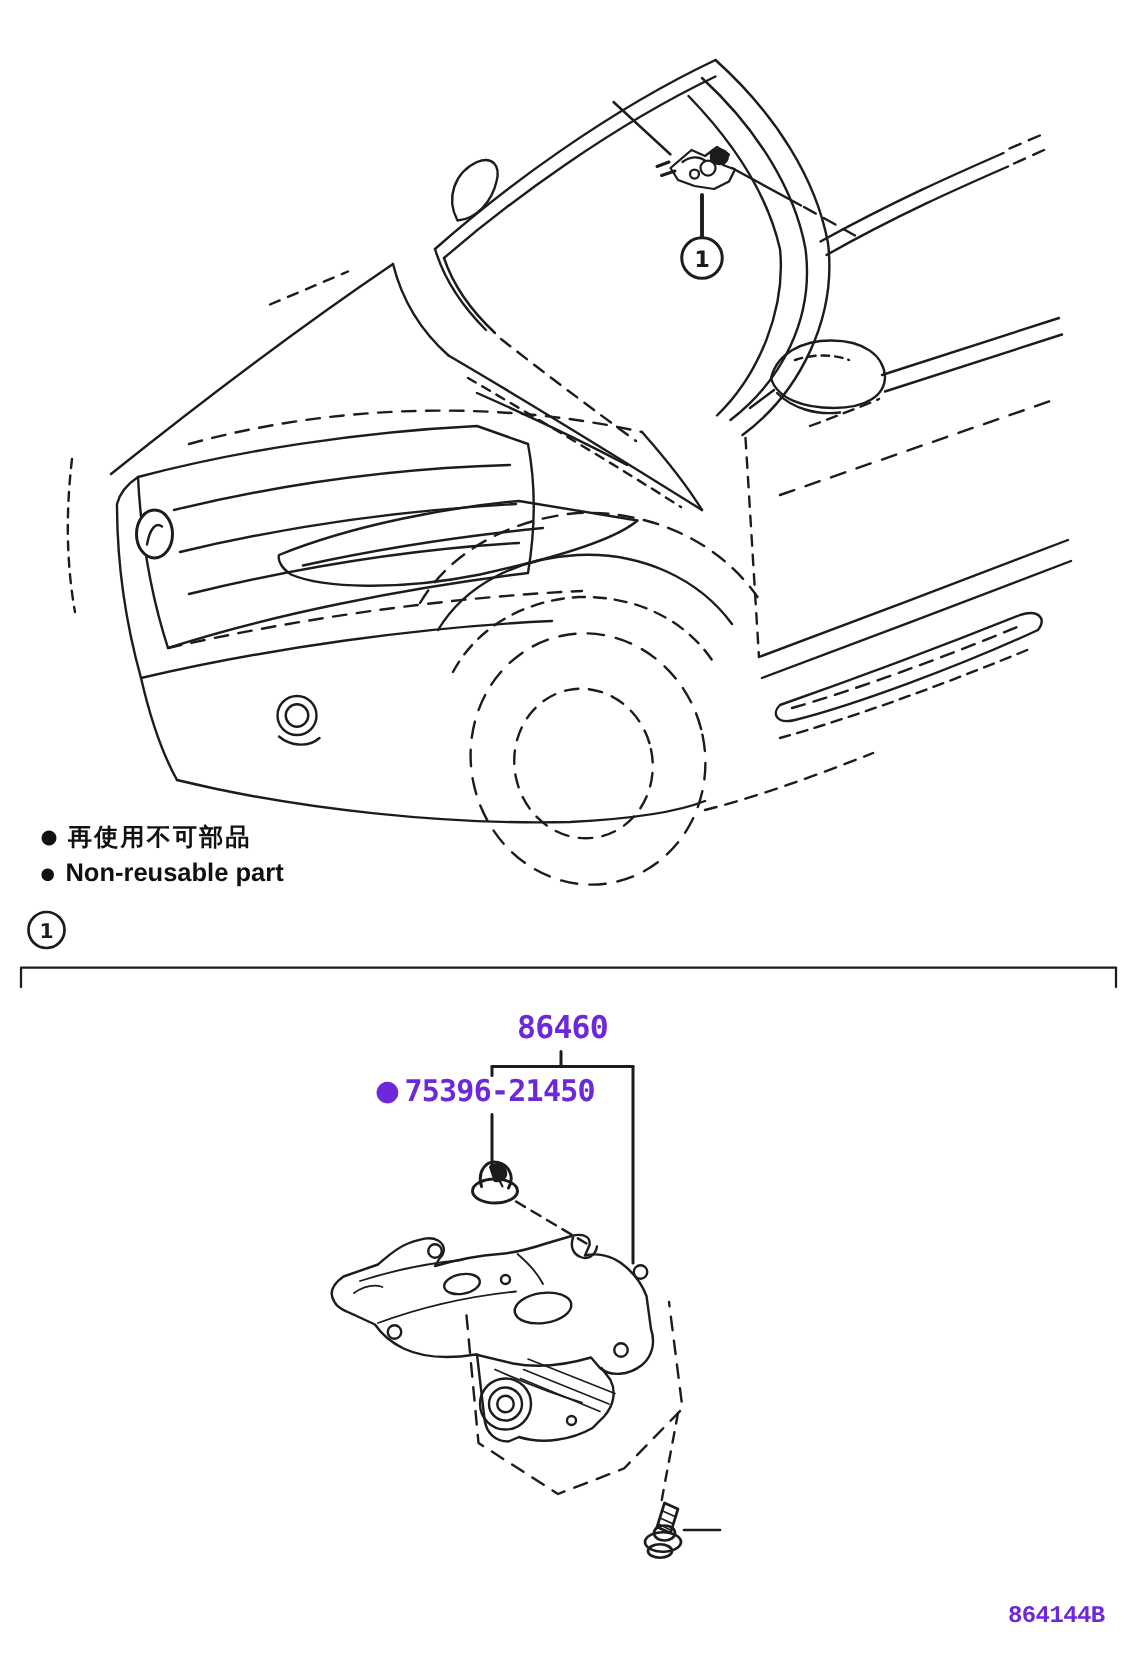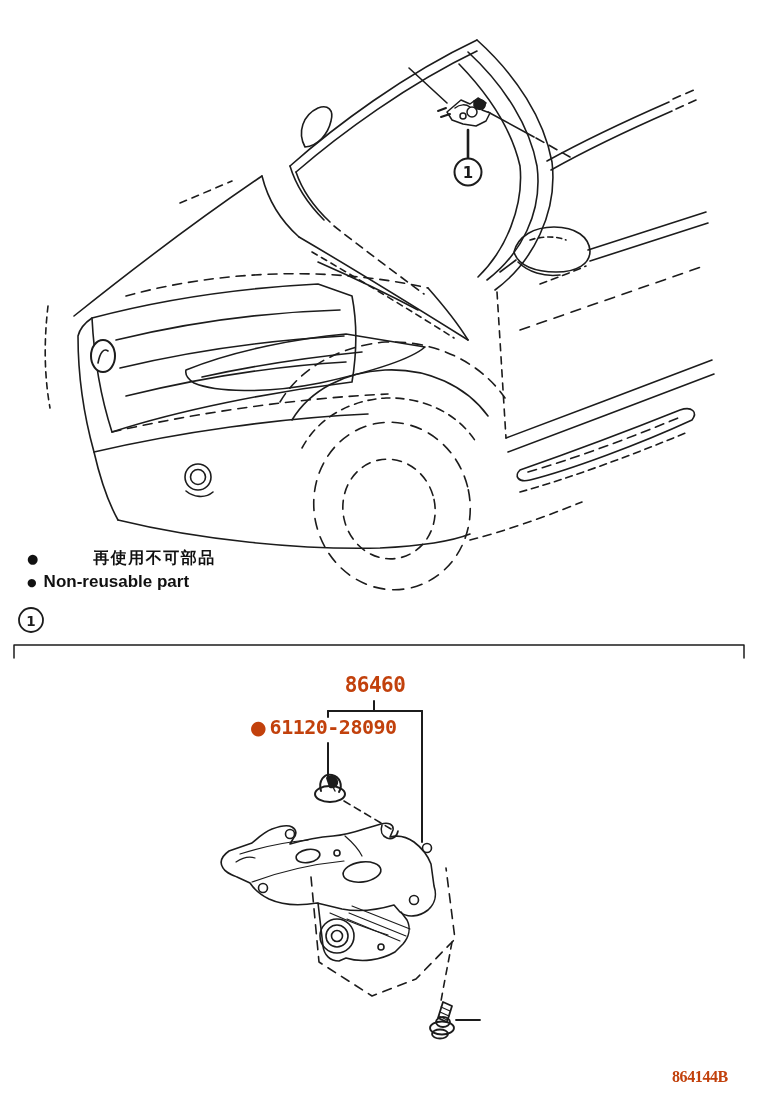--- a/index.html
+++ b/index.html
@@ -1,27 +1,27 @@
 <!DOCTYPE html>
 <html><head>
 <meta charset="utf-8">
 <style>
   html,body{margin:0;padding:0;background:#fff;}
   .page{position:relative;width:760px;height:1112px;background:#fff;overflow:hidden;
         font-family:"DejaVu Sans",sans-serif;color:#111;}
   svg{position:absolute;left:0;top:0;}
-  .lbl{position:absolute;white-space:nowrap;color:#c2410c;}
+  .lbl{position:absolute;white-space:nowrap;color:#6d28d9;}
   .partnum{font-family:"DejaVu Sans Mono","Liberation Mono",monospace;font-weight:bold;
            font-size:20px;letter-spacing:-0.5px;}
-  .figcode{font-family:Liberation Serif, serif;font-weight:bold;
+  .figcode{font-family:Liberation Mono, monospace;font-weight:bold;
            font-size:16px;letter-spacing:-0.4px;}
   .legend{position:absolute;left:27px;top:548px;}
   .legend .row{display:flex;align-items:center;gap:7px;}
   .legend .bullet{font-size:13px;line-height:1;}
-  .legend .jp{font-weight:bold;font-size:16px;letter-spacing:1.5px;font-family:"DejaVu Sans",sans-serif;margin-left:48px;}
+  .legend .jp{font-weight:bold;font-size:16px;letter-spacing:1.5px;font-family:"DejaVu Sans",sans-serif;}
   .legend .row2{margin-top:3px;}
   .legend .bullet2{font-size:11px;line-height:1;}
   .legend .en{font-weight:bold;font-size:17px;font-family:"Liberation Sans","DejaVu Sans",sans-serif;}
   .clip-row{display:flex;align-items:center;gap:3px;}
   .clip-row .bullet{font-size:19px;line-height:1;}
   .callout-num{font-family:"DejaVu Sans","Liberation Sans",sans-serif;font-weight:bold;}
 </style>
 </head>
 <body>
 
@@ -190,19 +190,19 @@
   <div class="row row2">
     <span class="bullet2">●</span>
     <span class="en">Non-reusable part</span>
   </div>
 </div>
 
 <div class="lbl partnum" style="left:343px;top:673px;width:64px;text-align:center;font-size:21px;">86460</div>
 
 <div class="lbl clip-row" style="left:250px;top:715px;">
   <span class="bullet">●</span>
-  <span class="partnum" style="position:static;font-size:20px;">61120-28090</span>
+  <span class="partnum" style="position:static;font-size:20px;">75396-21450</span>
 </div>
 
 
 <div class="lbl figcode" style="left:672px;top:1068px;">864144B</div>
 
 </div>
 
 </body></html>

